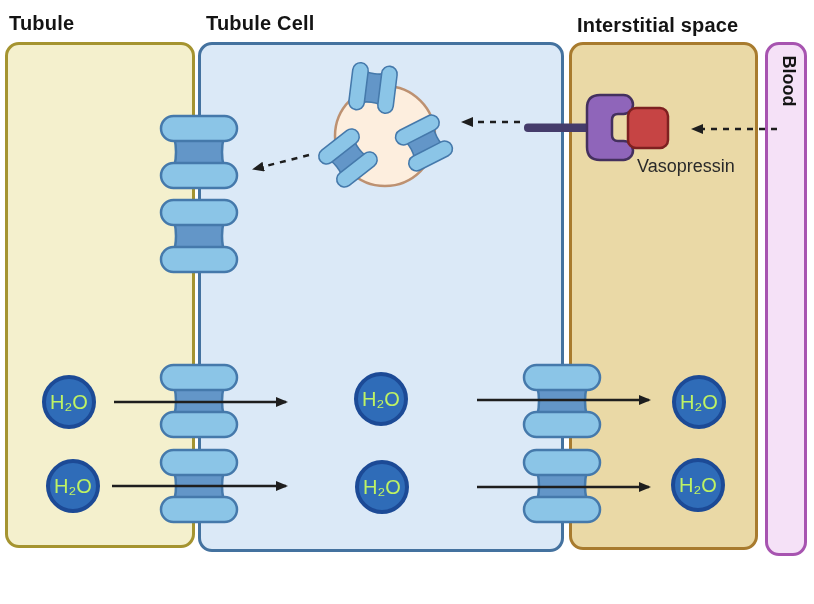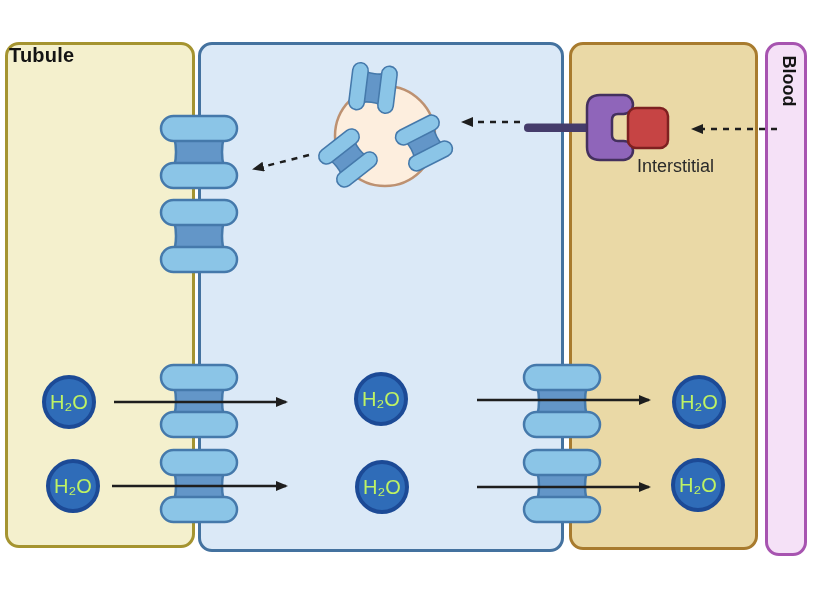--- a/index.html
+++ b/index.html
@@ -13,21 +13,21 @@
     white-space:nowrap;letter-spacing:0.2px;
   }
   #region-tubule{left:5px;top:42px;width:190px;height:506px;
     background:#f4f0cd;border:3px solid #a59430;}
   #region-cell{left:198px;top:42px;width:366px;height:510px;
     background:#dbe9f7;border:3px solid #44729f;}
   #region-interstitial{left:569px;top:42px;width:189px;height:508px;
     background:#ead9a6;border:3px solid #a87b2e;}
   #region-blood{left:765px;top:42px;width:42px;height:514px;
     background:#f5e1f7;border:3px solid #a754b0;}
-  #title-tubule{left:9px;top:12px;margin-top:32px;}
+  #title-tubule{left:9px;top:12px;}
   #title-cell{left:206px;top:12px;}
   #title-interstitial{left:577px;top:14px;}
   #title-blood{
     position:absolute;left:744px;top:68px;width:84px;height:26px;
     font-size:18px;font-weight:700;color:#141414;text-align:center;
     transform:rotate(90deg);transform-origin:center;
   }
   #label-vasopressin{
     position:absolute;left:637px;top:156px;font-size:18px;color:#2a2a2a;
     white-space:nowrap;
@@ -44,20 +44,22 @@
 <body>
 
 <div id="canvas">
 
   <div class="region" id="region-tubule"></div>
   <div class="region" id="region-cell"></div>
   <div class="region" id="region-interstitial"></div>
   <div class="region" id="region-blood"></div>
 
   <div class="region-title" id="title-tubule">Tubule</div>
+  <div class="region-title" id="title-cell">Tubule Cell</div>
+  <div class="region-title" id="title-interstitial">Interstitial space</div>
   <div id="title-blood">Blood</div>
 
   <svg class="overlay" width="814" height="604" viewBox="0 0 814 604" xmlns="http://www.w3.org/2000/svg">
     <defs>
       <g id="aq">
         <path d="M 11,12 C 19,28 19,48 11,64 L 69,64 C 61,48 61,28 69,12 Z" fill="#6396c8" stroke="#4579ab" stroke-width="2.5" stroke-linejoin="round"></path>
         <rect x="2" y="2" width="76" height="25" rx="12.5" fill="#8bc5e7" stroke="#4579ab" stroke-width="2.5"></rect>
         <rect x="2" y="49" width="76" height="25" rx="12.5" fill="#8bc5e7" stroke="#4579ab" stroke-width="2.5"></rect>
       </g>
       <marker id="ah" markerWidth="13" markerHeight="11" refX="10" refY="5" orient="auto" markerUnits="userSpaceOnUse">
@@ -96,15 +98,15 @@
     <line x1="477" y1="487" x2="649" y2="487" stroke="#1e1e1e" stroke-width="2.5" marker-end="url(#ah)"></line>
   </svg>
 
   <div class="water" style="left:42px;top:375px;">H₂O</div>
   <div class="water" style="left:46px;top:459px;">H₂O</div>
   <div class="water" style="left:354px;top:372px;">H₂O</div>
   <div class="water" style="left:355px;top:460px;">H₂O</div>
   <div class="water" style="left:672px;top:375px;">H₂O</div>
   <div class="water" style="left:671px;top:458px;">H₂O</div>
 
-  <div id="label-vasopressin">Interstitial</div>
+  <div id="label-vasopressin">Vasopressin</div>
 
 </div>
 
 </body></html>

